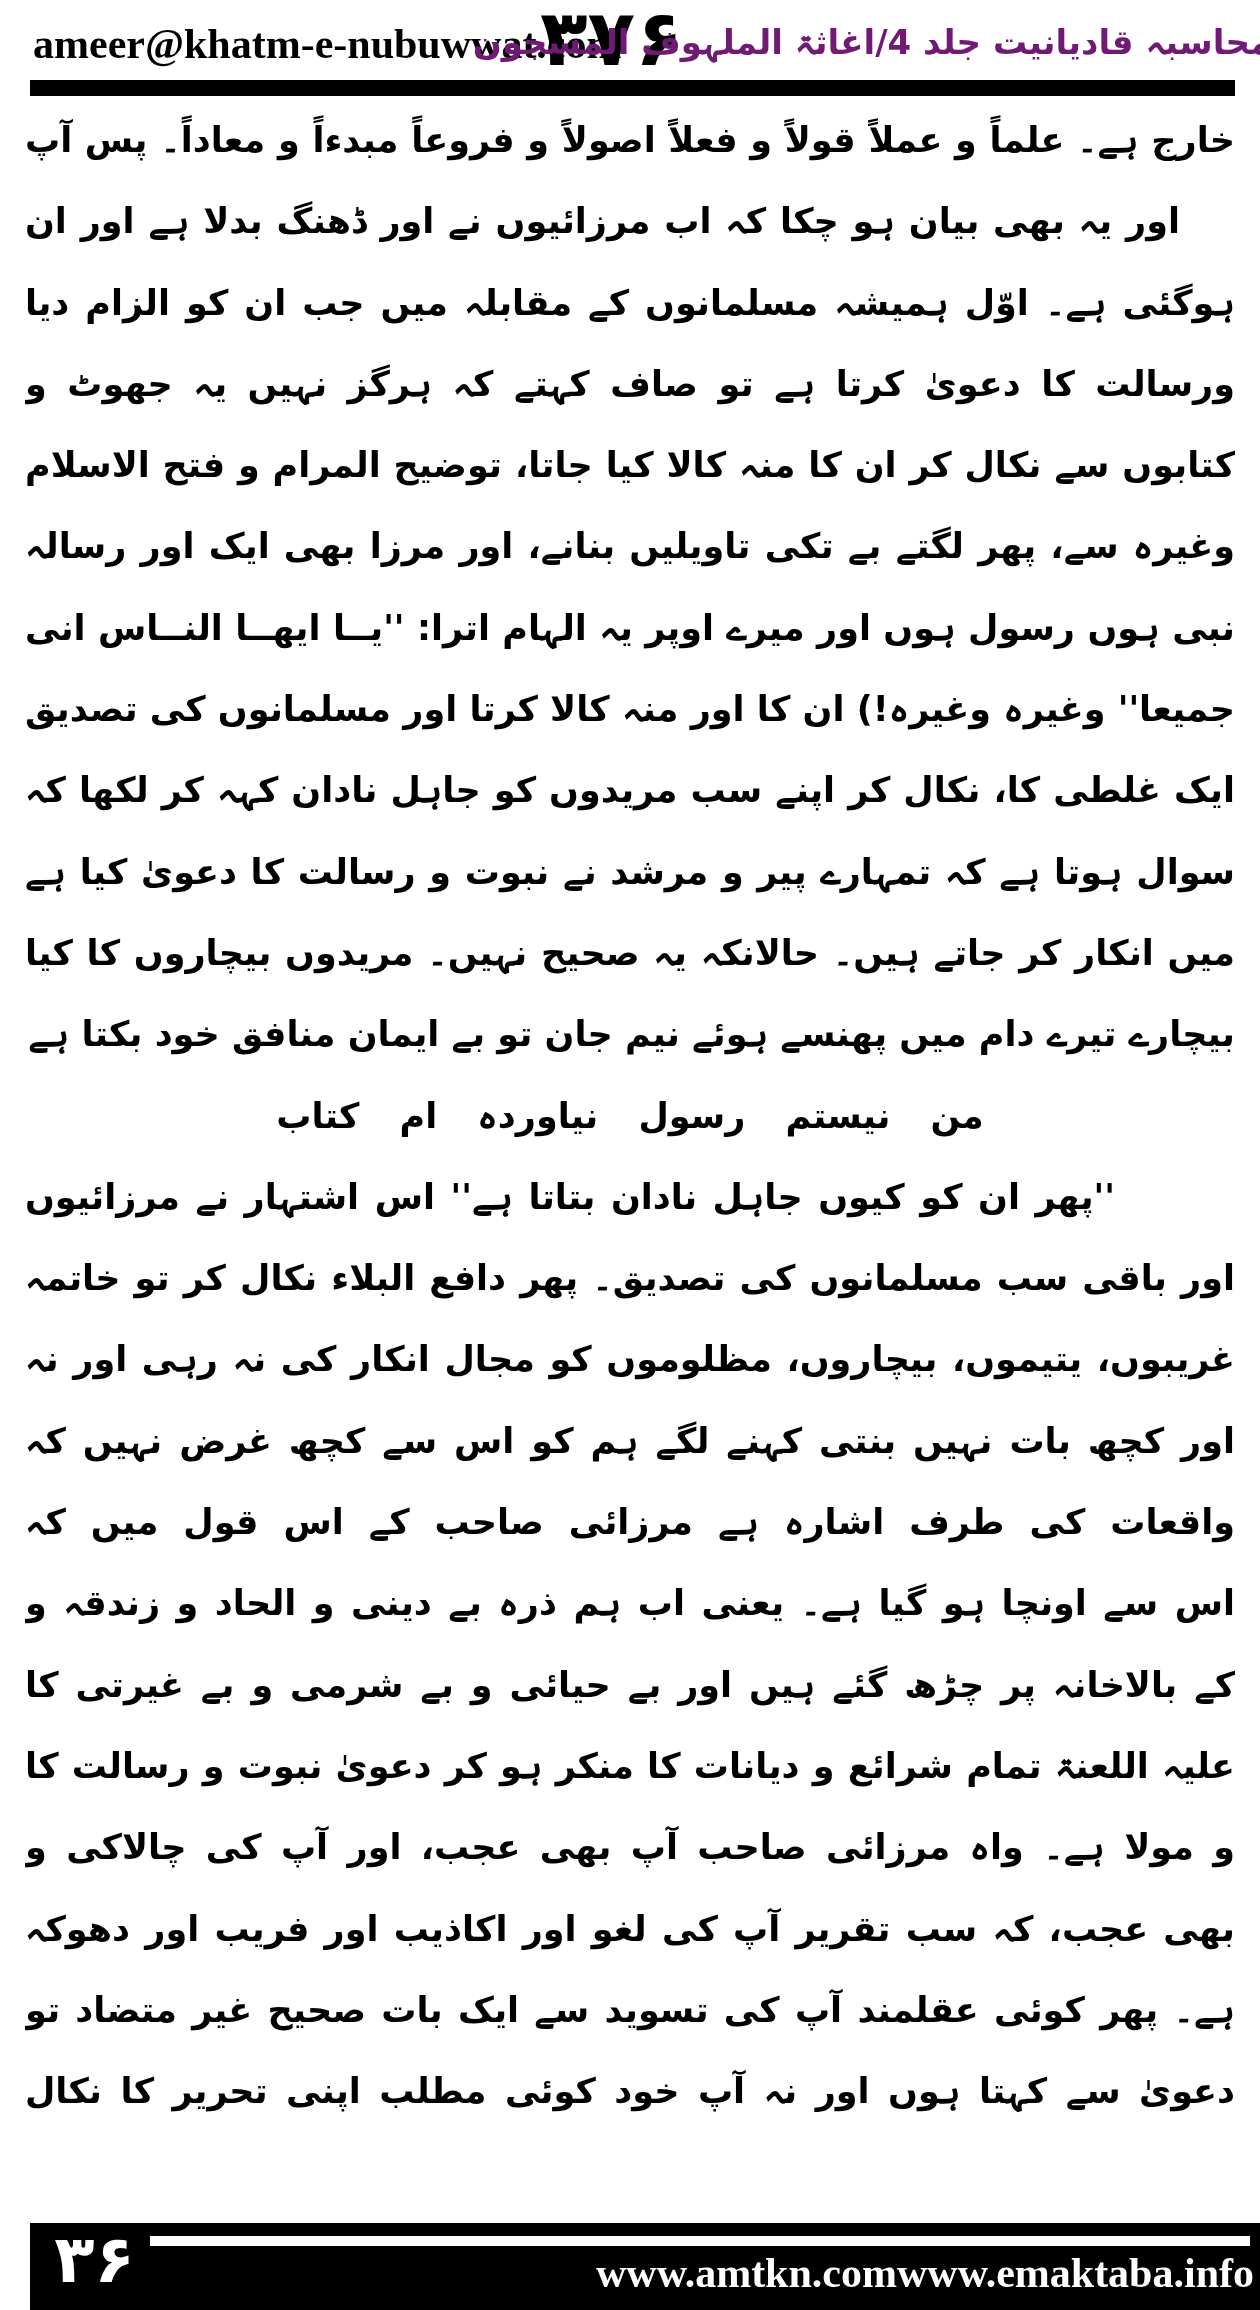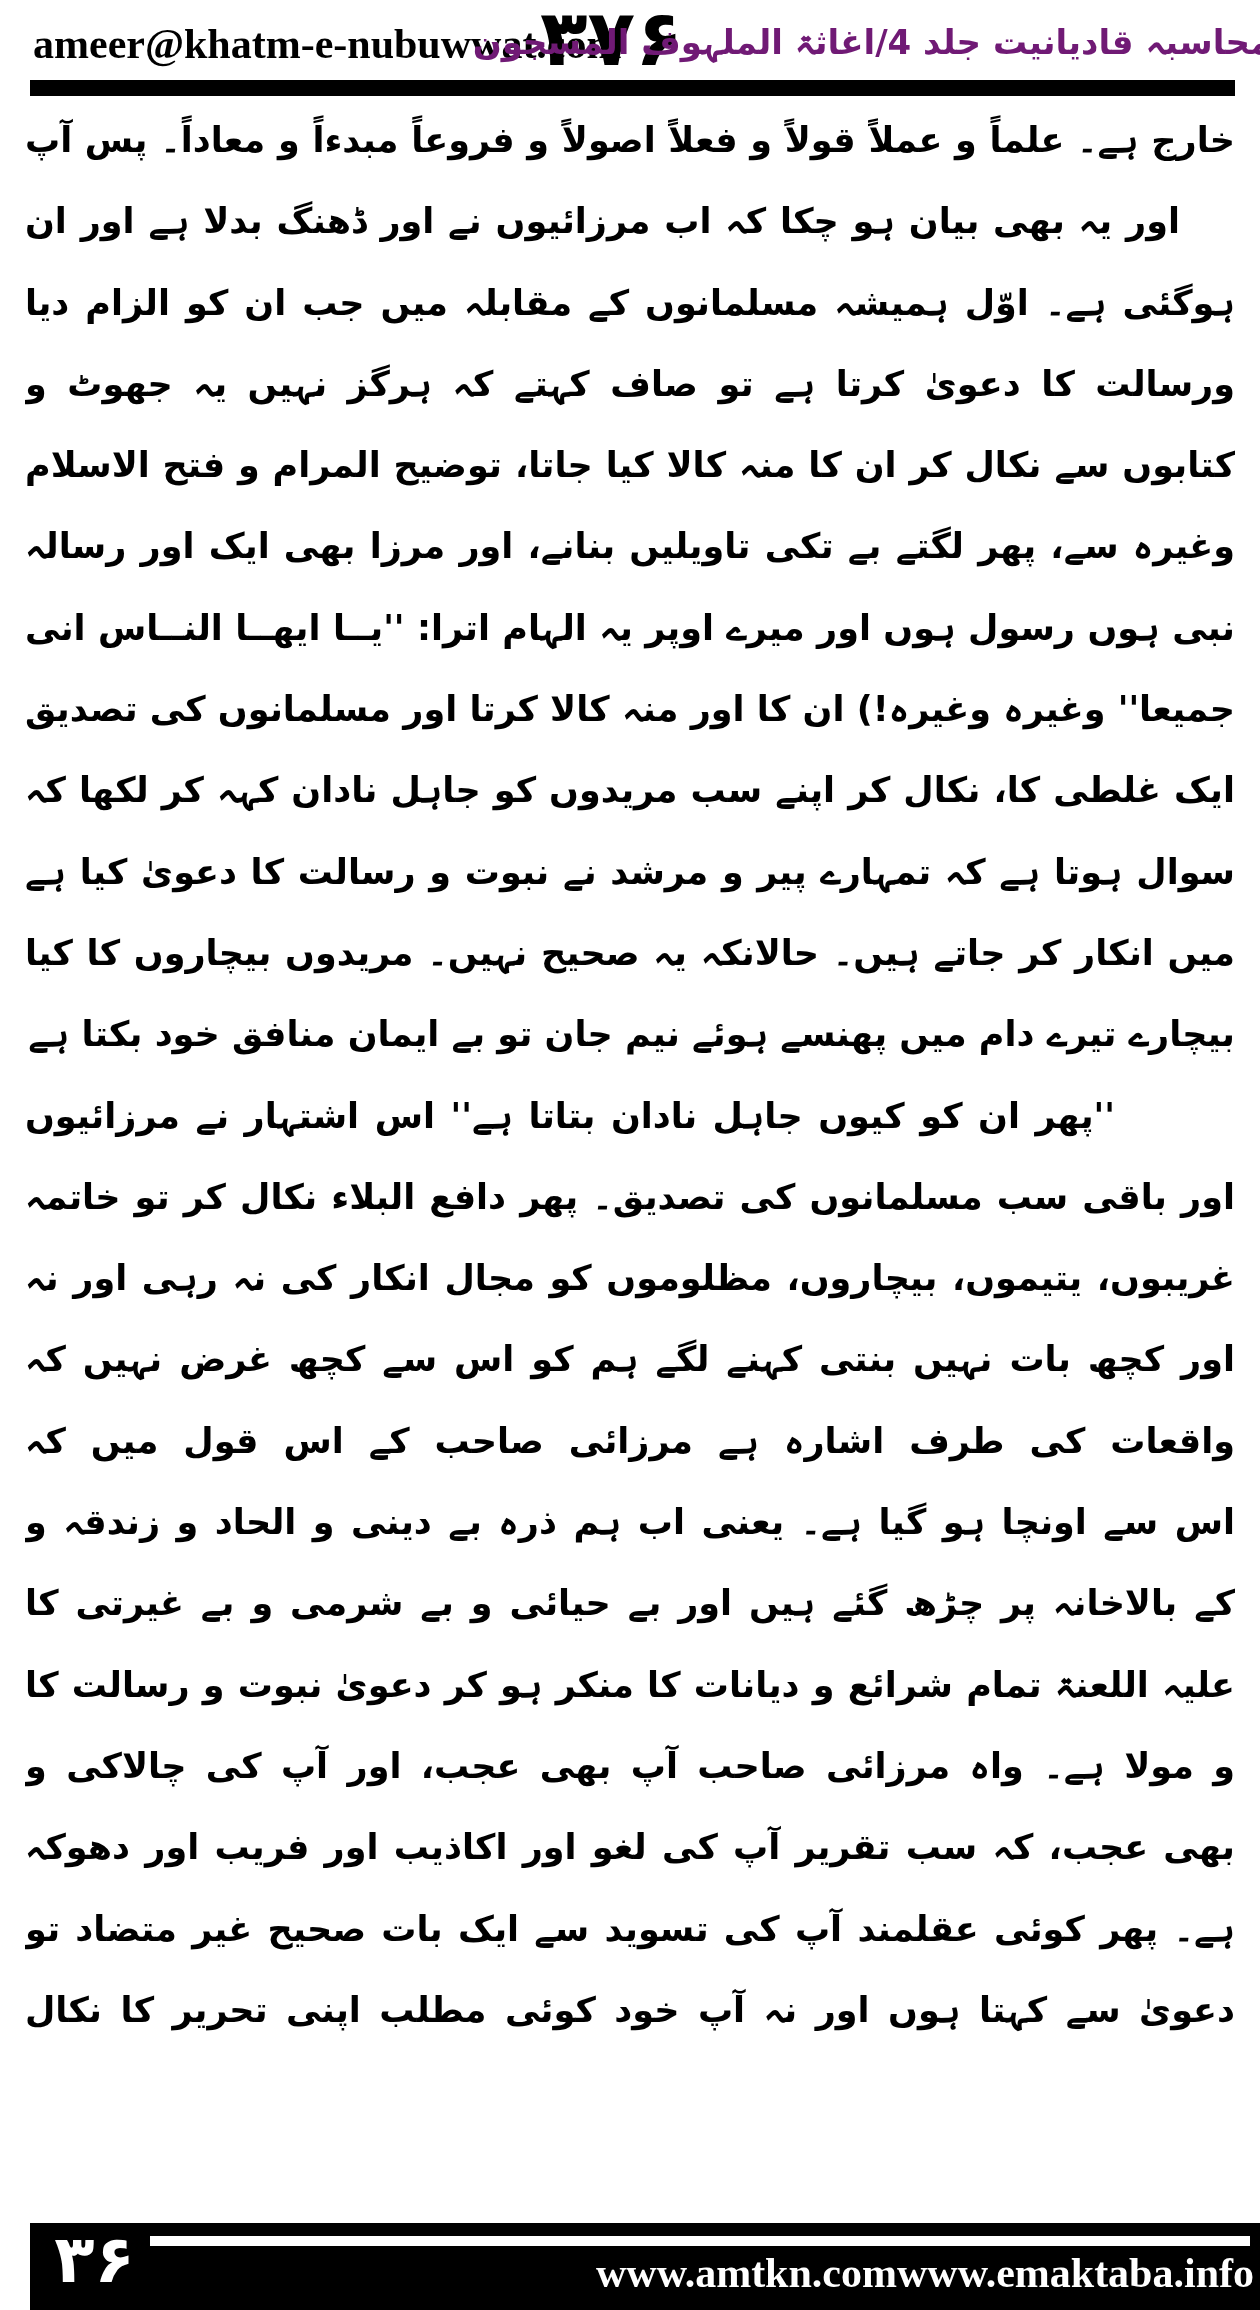--- a/index.html
+++ b/index.html
@@ -136,20 +136,21 @@
       <div class="line justify">ہوگئی ہے۔ اوّل ہمیشہ مسلمانوں کے مقابلہ میں جب ان کو الزام دیا جاتا کہ تمہارا گرو پیغمبری</div>
       <div class="line justify">ورسالت کا دعویٰ کرتا ہے تو صاف کہتے کہ ہرگز نہیں یہ جھوٹ و افتراء ہے۔ پھر مرزا قادیانی کی</div>
       <div class="line justify">کتابوں سے نکال کر ان کا منہ کالا کیا جاتا، توضیح المرام و فتح الاسلام و ازالہ اوہام و دافع الوساوس</div>
       <div class="line justify">وغیرہ سے، پھر لگتے بے تکی تاویلیں بنانے، اور مرزا بھی ایک اور رسالہ یا اشتہار نکال کر (کہ میں</div>
       <div class="line justify">نبی ہوں رسول ہوں اور میرے اوپر یہ الہام اترا: ''یــا ایھــا النــاس انی رسول اللہ الیکم</div>
       <div class="line justify">جمیعا'' وغیرہ وغیرہ!) ان کا اور منہ کالا کرتا اور مسلمانوں کی تصدیق کر دیتا تابجدیکہ اشتہار ازالہ</div>
       <div class="line justify">ایک غلطی کا، نکال کر اپنے سب مریدوں کو جاہل نادان کہہ کر لکھا کہ جب مخالفین کی طرف سے</div>
       <div class="line justify">سوال ہوتا ہے کہ تمہارے پیر و مرشد نے نبوت و رسالت کا دعویٰ کیا ہے وہ نادان ناواقف جواب</div>
       <div class="line justify">میں انکار کر جاتے ہیں۔ حالانکہ یہ صحیح نہیں۔ مریدوں بیچاروں کا کیا قصور۔ وہ تو سادہ لوح ہیں۔</div>
       <div class="line center">بیچارے تیرے دام میں پھنسے ہوئے نیم جان تو بے ایمان منافق خود بکتا ہے ؎</div>
+      <div class="line center verse">من نیستم رسول نیاوردہ ام کتاب</div>
       <div class="line justify" style="padding-right: 120px;">''پھر ان کو کیوں جاہل نادان بتاتا ہے'' اس اشتہار نے مرزائیوں کی سخت روسیاہی کی</div>
       <div class="line justify">اور باقی سب مسلمانوں کی تصدیق۔ پھر دافع البلاء نکال کر تو خاتمہ ہی کر دیا۔ اب مرزائیوں،</div>
       <div class="line justify">غریبوں، یتیموں، بیچاروں، مظلوموں کو مجال انکار کی نہ رہی اور نہ تاویل کر سکیں۔ لاچار ہو کر جب</div>
       <div class="line justify">اور کچھ بات نہیں بنتی کہنے لگے ہم کو اس سے کچھ غرض نہیں کہ اپنے آپ کو نبی کہے یا رسول۔ انہیں</div>
       <div class="line justify">واقعات کی طرف اشارہ ہے مرزائی صاحب کے اس قول میں کہ موجودہ وقت میں ہمارا نظر ذرہ</div>
       <div class="line justify">اس سے اونچا ہو گیا ہے۔ یعنی اب ہم ذرہ بے دینی و الحاد و زندقہ و جہالت کے صدر نشین اور رسوائی</div>
       <div class="line justify">کے بالاخانہ پر چڑھ گئے ہیں اور بے حیائی و بے شرمی و بے غیرتی کا اعلیٰ پاس کر لیا ہے کہ گو وہ مرزا</div>
       <div class="line justify">علیہ اللعنۃ تمام شرائع و دیانات کا منکر ہو کر دعویٰ نبوت و رسالت کا بھی کرے تو بھی وہ ہمارا سید</div>
       <div class="line justify">و مولا ہے۔ واہ مرزائی صاحب آپ بھی عجب، اور آپ کی چالاکی و دھوکہ بازی اور عقل عقل پکارنا</div>
       <div class="line justify">بھی عجب، کہ سب تقریر آپ کی لغو اور اکاذیب اور فریب اور دھوکہ اور خالی بے معنی لفاظی کا مجموعہ</div>

